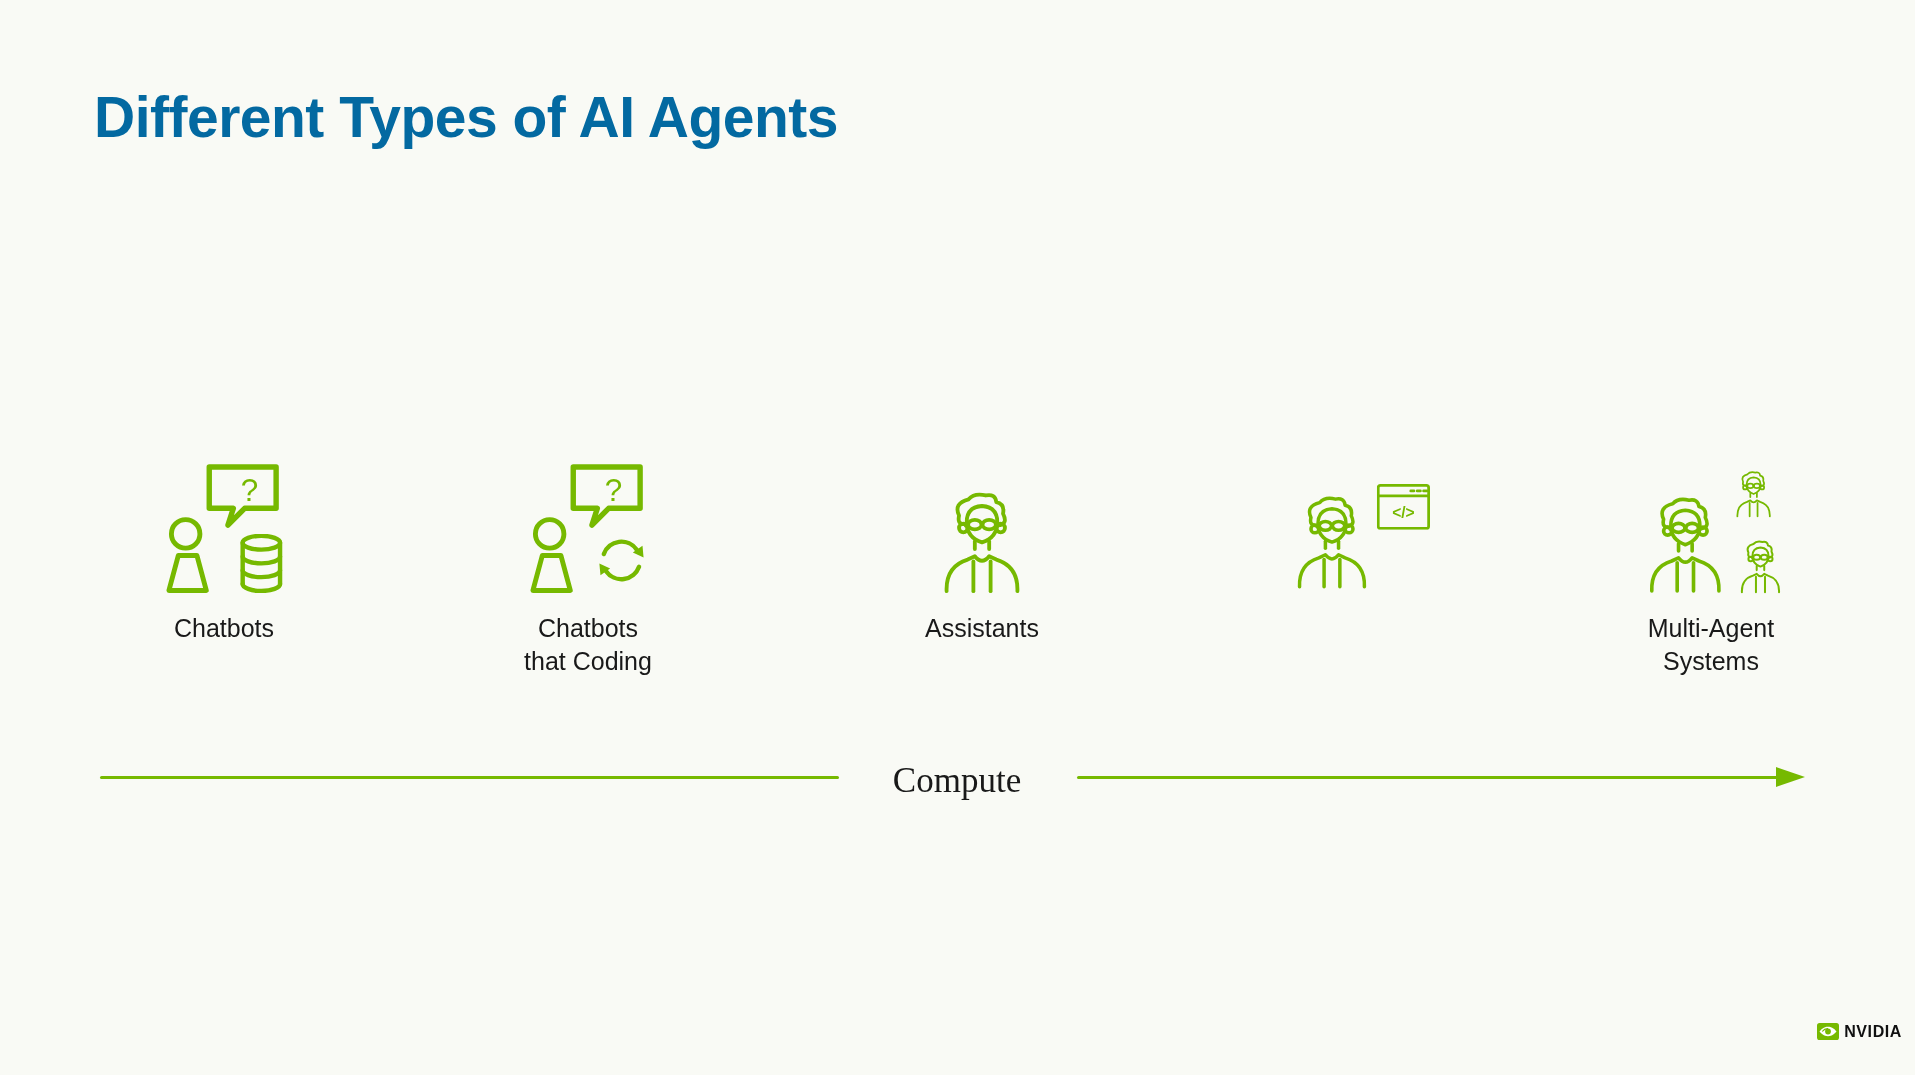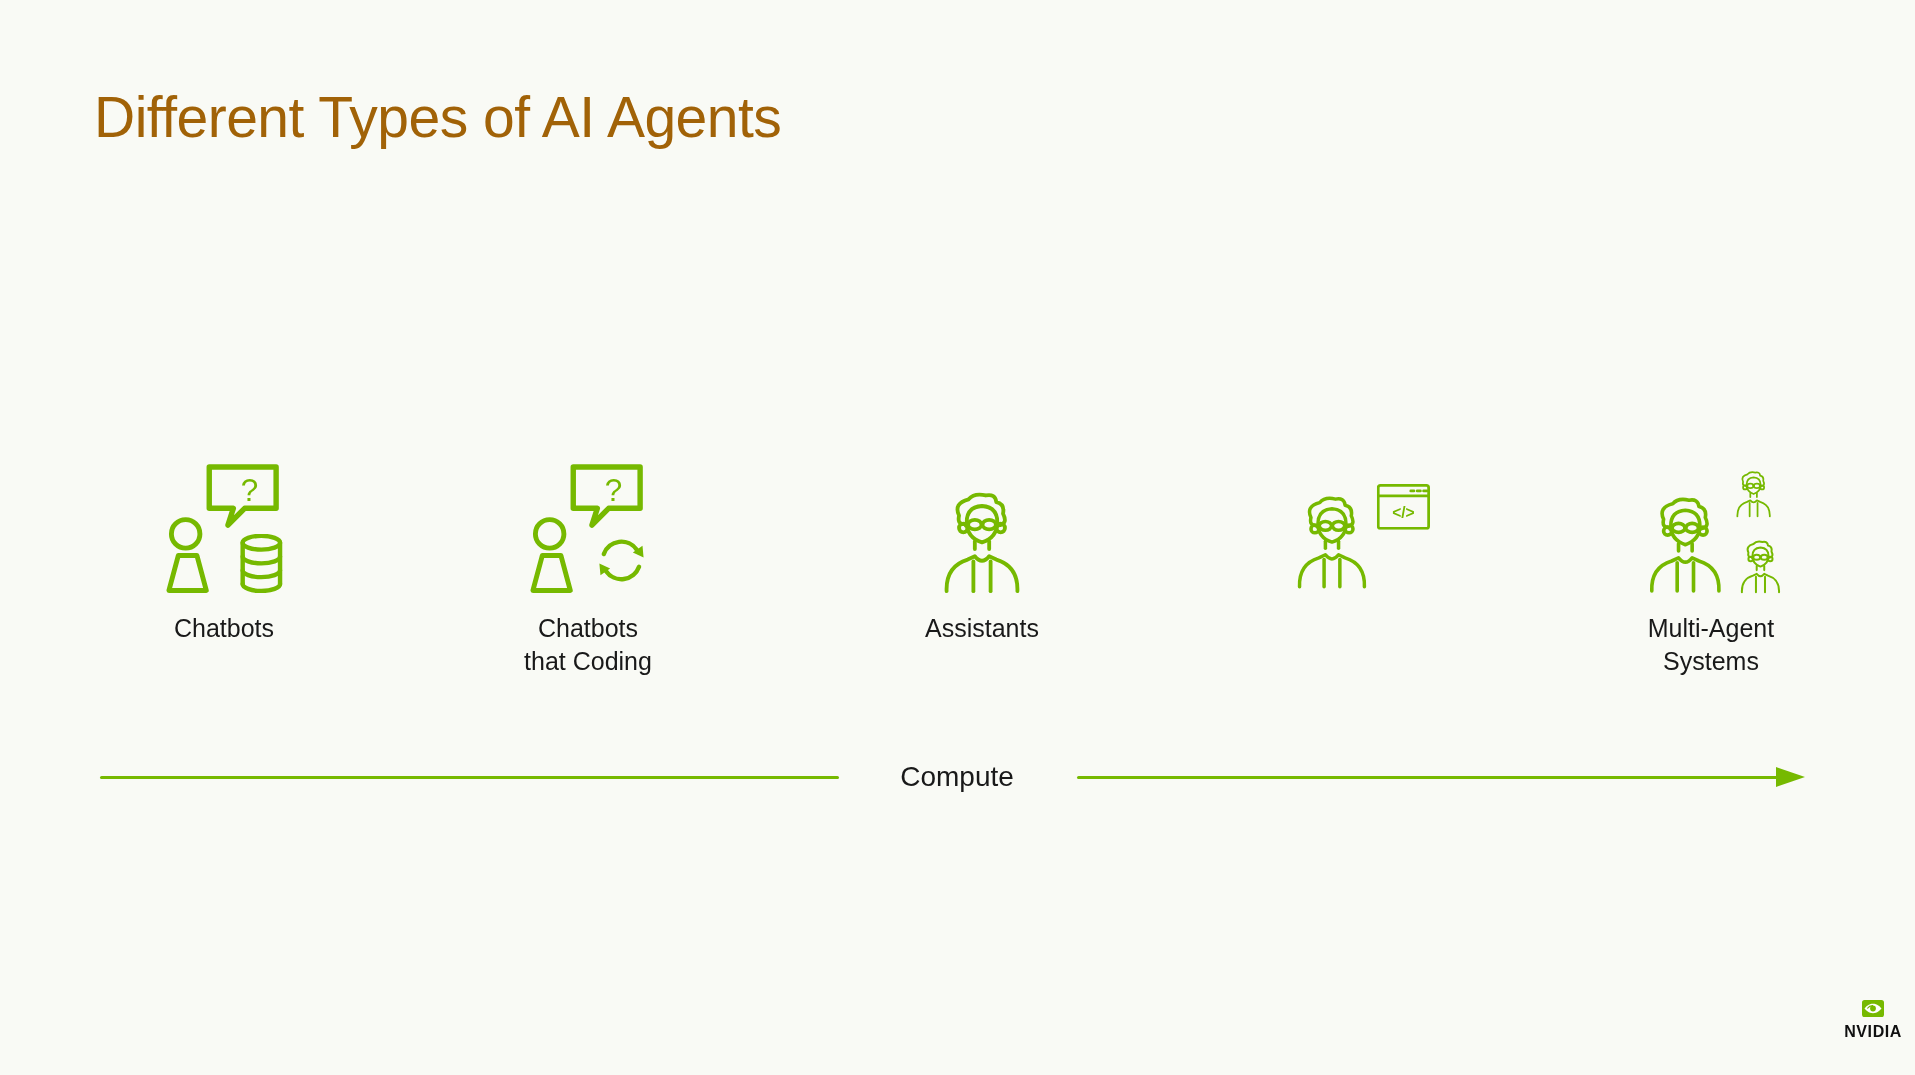--- a/index.html
+++ b/index.html
@@ -18,23 +18,23 @@
     width:1915px;
     height:1075px;
     background:var(--bg);
     overflow:hidden;
   }
   .slide-title{
     position:absolute;
     left:94px;
     top:84px;
     font-size:57px;
-    font-weight:400;
+    font-weight:700;
     letter-spacing:-0.5px;
-    color:#a16207;
+    color:#0369a1;
   }
   .agent-col{
     position:absolute;
     top:454px;
     width:420px;
     transform:translateX(-50%);
     text-align:center;
   }
   .icon-box{
     height:140px;
@@ -66,31 +66,31 @@
     width:0;height:0;
     border-left:29px solid var(--green);
     border-top:10.5px solid transparent;
     border-bottom:10.5px solid transparent;
   }
   .axis-label{
     position:absolute;
     left:957px;
     top:761px;
     transform:translateX(-50%);
-    font-size:28px;
+    font-size:35px;
     color:#191919;
+    font-family:Liberation Serif, serif;
   }
   .brand-footer{
     position:absolute;
     right:13px;
     bottom:34px;
     display:flex;
-    align-items:center;
+    align-items:flex-end;
     gap:5px;
-    flex-direction:column;
   }
   .brand-text{
     font-size:16px;
     font-weight:800;
     letter-spacing:0.6px;
     color:#101010;
   }
   svg text{font-family:"Liberation Sans","DejaVu Sans",sans-serif;}
   .defs-svg{position:absolute;width:0;height:0;overflow:hidden;}
 </style>

